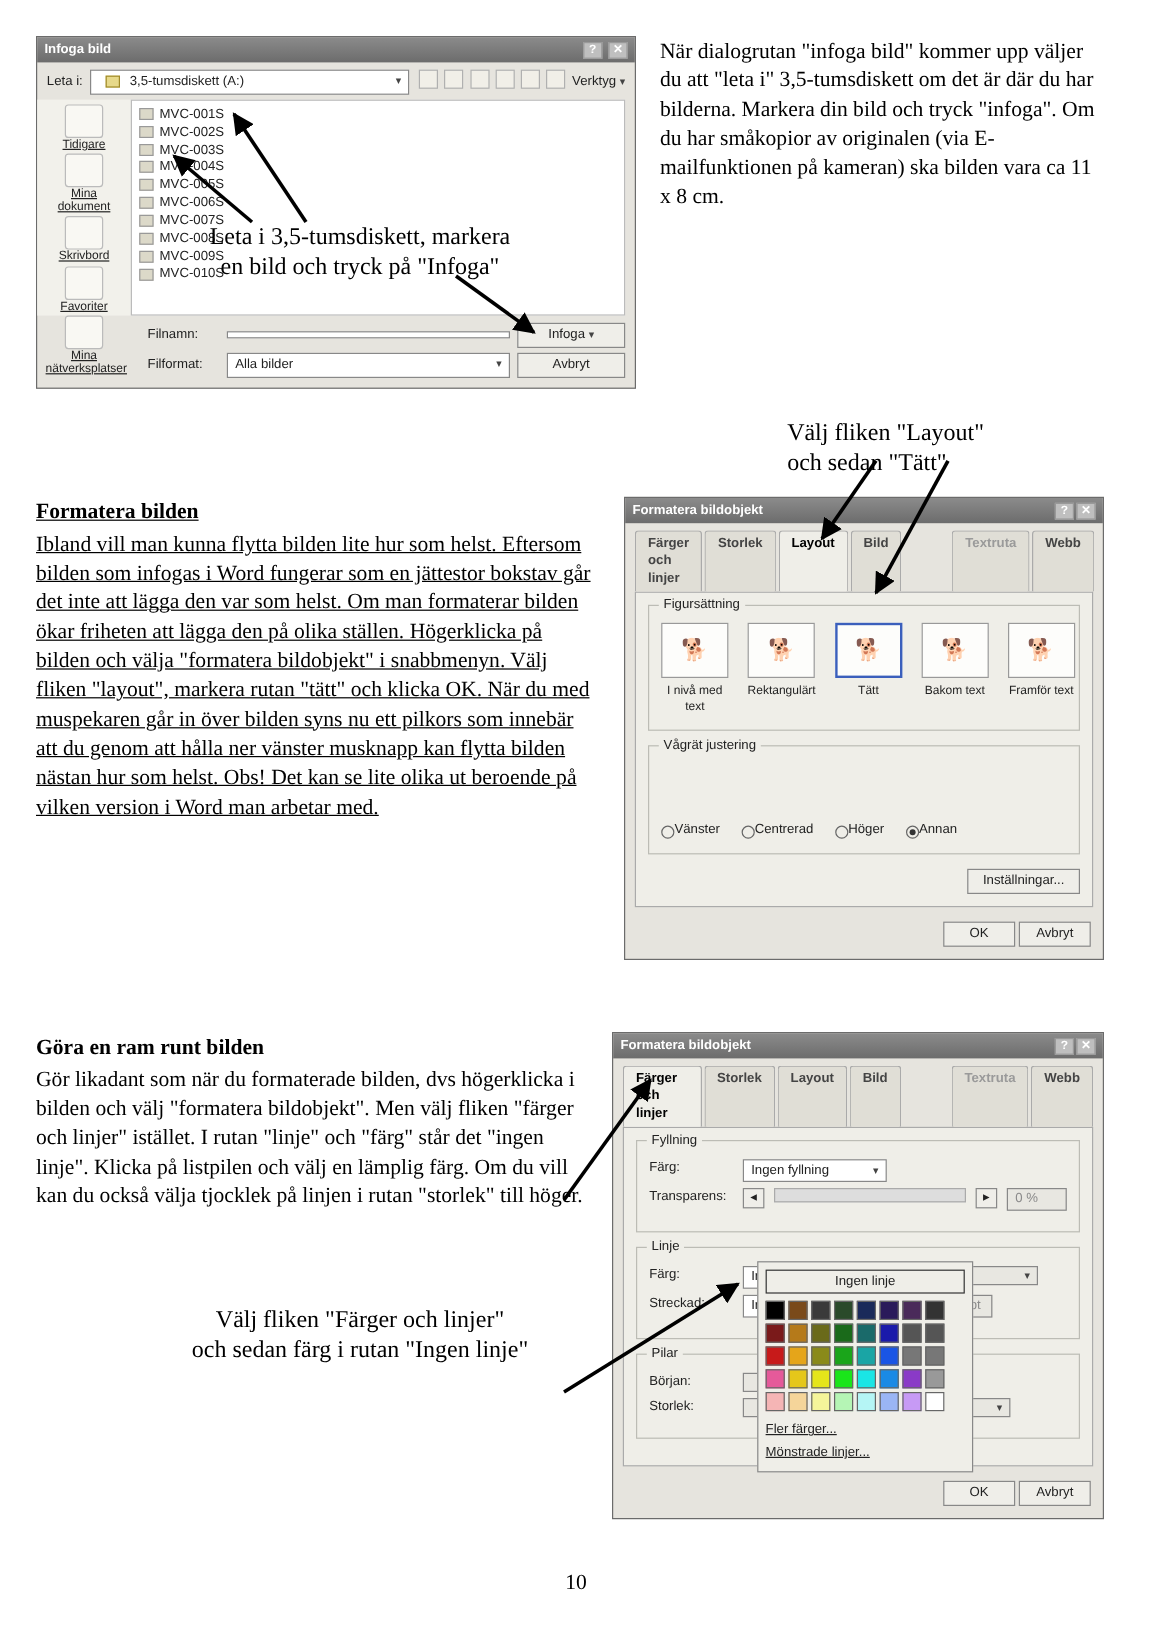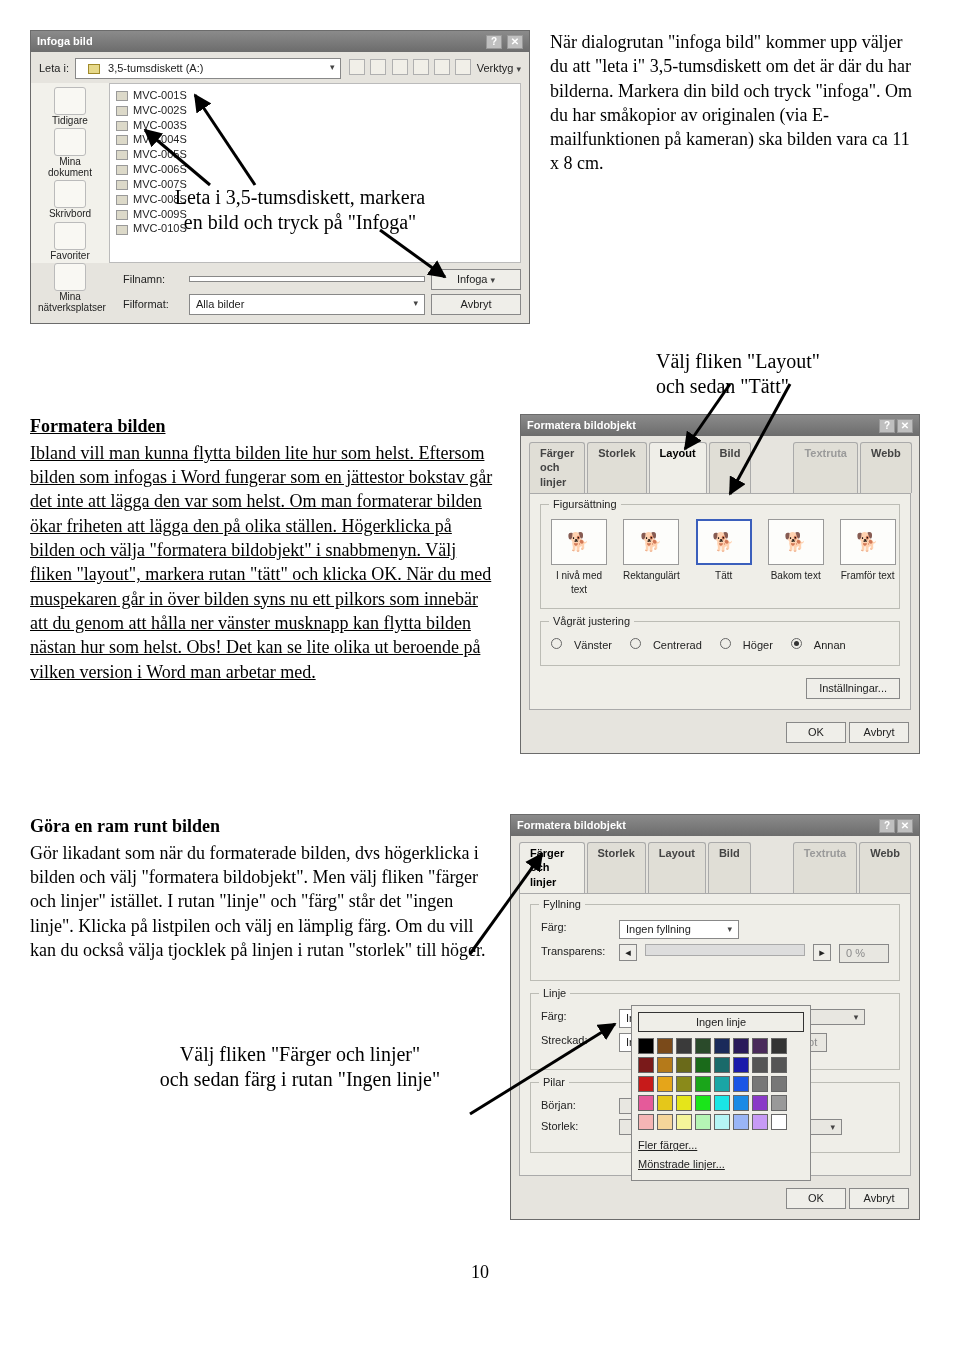--- a/index.html
+++ b/index.html
@@ -75,21 +75,21 @@
   #dlg-insert .toprow { display:flex; align-items:center; gap:6px; padding:6px 8px 4px 8px; }
   #dlg-insert .toprow .drop { flex:1;padding-left:12px; }
   #dlg-insert .toolbar-icons span {
     display:inline-block; width:16px; height:16px;
     border:1px solid #b0b0b0; background:#f1efe8; margin-left:2px;
   }
   #dlg-insert .body { display:flex; height:180px; }
   #dlg-insert .sidebar {
     width: 78px; background:#f2f1eb;
     display:flex; flex-direction:column; align-items:center;
-    padding:4px 0; gap:2px;
+    padding:4px 0; gap:2px;text-decoration:underline;
   }
   #dlg-insert .sidebar .place {
     width:64px; text-align:center; font-size:10px; line-height:1.05;
   }
   #dlg-insert .sidebar .place .ic {
     width:32px;height:28px;margin:0 auto 1px;
     border:1px solid #bbb;background:#f9f8f3;border-radius:3px;
   }
   #dlg-insert .filelist {
     flex:1; background:#fff; border:1px solid #bbb;
@@ -136,21 +136,21 @@
     width:56px;height:46px;border:1px solid #999;background:#fdfdfb;
     margin:0 auto 4px; position:relative;
   }
   .layout-cell.sel .box { border:2px solid #3b5fbc; }
   .dog {
     position:absolute; left:50%; top:50%;
     transform:translate(-50%,-50%);
     font-size:18px; color:#222;
   }
   .radio-row { display:flex; gap:18px; margin-top:6px; font-size:11px; align-items:center;}
-  .radio { display:inline-flex; align-items:flex-start; gap:12px;}
+  .radio { display:inline-flex; align-items:flex-end; gap:0;margin-top:46px;}
   .radiodot {
     width:11px;height:11px;border:1px solid #666;border-radius:50%;
     display:inline-block;position:relative;
   }
   .radiodot.on::after{
     content:"";position:absolute;left:2px;top:2px;width:5px;height:5px;
     background:#333;border-radius:50%;
   }
   .dlg-buttons { text-align:right; padding:4px 10px 10px; }
 

